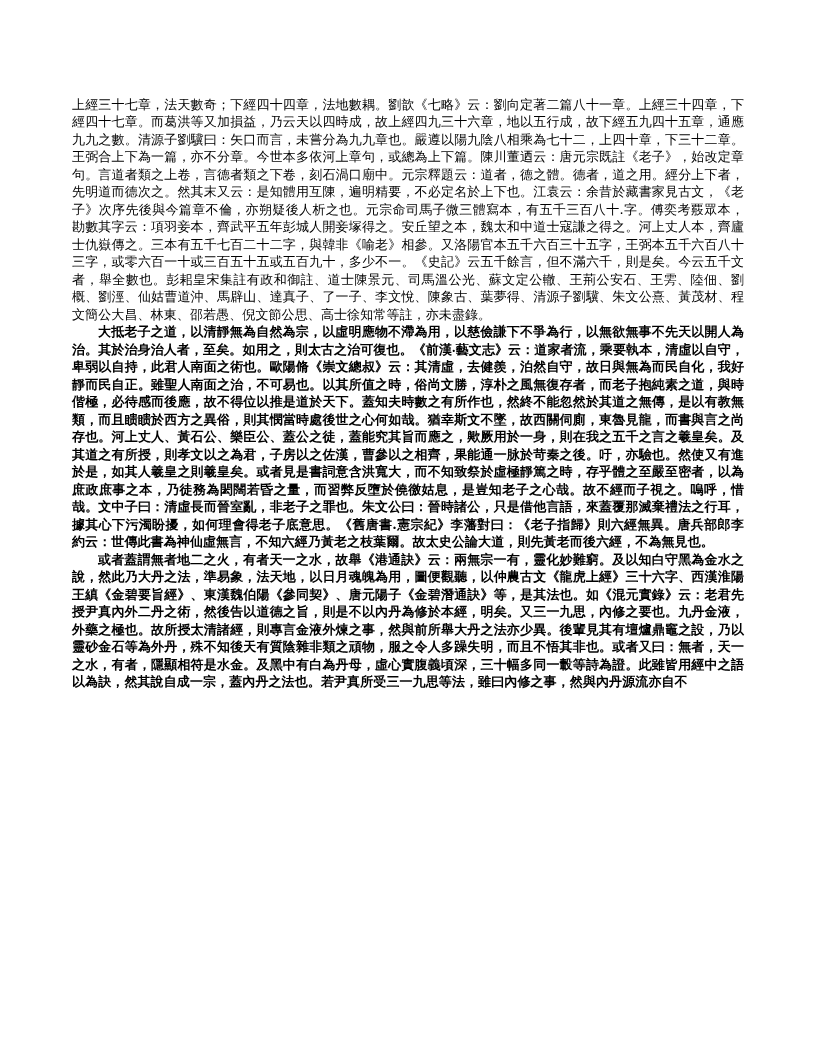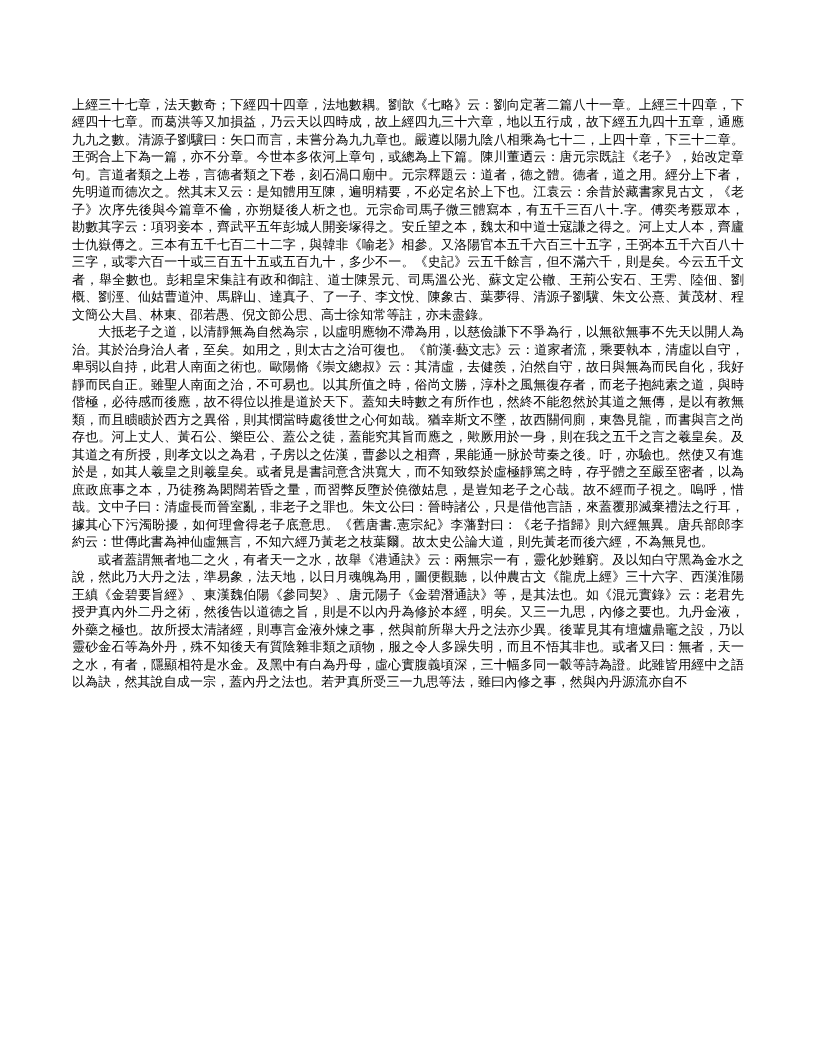--- a/index.html
+++ b/index.html
@@ -27,20 +27,21 @@
     text-align: justify;
     text-justify: inter-character;
     letter-spacing: 0.1px;
   }
   .para {
     margin: 0;
     text-indent: 0;
   }
   .para.indent {
     text-indent: 2em;
+    font-weight: bold;
   }
 </style>
 </head>
 <body>
 
 <div id="page">
   <div class="doc-body">
     <p class="para">上經三十七章，法天數奇；下經四十四章，法地數耦。劉歆《七略》云：劉向定著二篇八十一章。上經三十四章，下經四十七章。而葛洪等又加損益，乃云天以四時成，故上經四九三十六章，地以五行成，故下經五九四十五章，通應九九之數。清源子劉驥曰：矢口而言，未嘗分為九九章也。嚴遵以陽九陰八相乘為七十二，上四十章，下三十二章。王弼合上下為一篇，亦不分章。今世本多依河上章句，或總為上下篇。陳川董迺云：唐元宗既註《老子》，始改定章句。言道者類之上卷，言德者類之下卷，刻石渦口廟中。元宗釋題云：道者，德之體。德者，道之用。經分上下者，先明道而德次之。然其末又云：是知體用互陳，遍明精要，不必定名於上下也。江袁云：余昔於藏書家見古文，《老子》次序先後與今篇章不倫，亦朔疑後人析之也。元宗命司馬子微三體寫本，有五千三百八十.字。傅奕考覈眾本，勘數其字云：項羽妾本，齊武平五年彭城人開妾塚得之。安丘望之本，魏太和中道士寇謙之得之。河上丈人本，齊廬士仇嶽傳之。三本有五千七百二十二字，與韓非《喻老》相參。又洛陽官本五千六百三十五字，王弼本五千六百八十三字，或零六百一十或三百五十五或五百九十，多少不一。《史記》云五千餘言，但不滿六千，則是矣。今云五千文者，舉全數也。彭耜皇宋集註有政和御註、道士陳景元、司馬溫公光、蘇文定公轍、王荊公安石、王雱、陸佃、劉概、劉涇、仙姑曹道沖、馬辟山、達真子、了一子、李文悅、陳象古、葉夢得、清源子劉驥、朱文公熹、黃茂材、程文簡公大昌、林東、邵若愚、倪文節公思、高士徐知常等註，亦未盡錄。</p>
     <p class="para indent">大抵老子之道，以清靜無為自然為宗，以虛明應物不滯為用，以慈儉謙下不爭為行，以無欲無事不先天以開人為治。其於治身治人者，至矣。如用之，則太古之治可復也。《前漢‧藝文志》云：道家者流，乘要執本，清虛以自守，卑弱以自持，此君人南面之術也。歐陽脩《崇文總叔》云：其清虛，去健羨，泊然自守，故日與無為而民自化，我好靜而民自正。雖聖人南面之治，不可易也。以其所值之時，俗尚文勝，淳朴之風無復存者，而老子抱純素之道，與時偕極，必待感而後應，故不得位以推是道於天下。蓋知夫時數之有所作也，然終不能忽然於其道之無傳，是以有教無類，而且瞆瞆於西方之異俗，則其憫當時處後世之心何如哉。猶幸斯文不墜，故西關伺廁，東魯見龍，而書與言之尚存也。河上丈人、黃石公、樂臣公、蓋公之徒，蓋能究其旨而應之，歟厥用於一身，則在我之五千之言之羲皇矣。及其道之有所授，則孝文以之為君，子房以之佐漢，曹參以之相齊，果能通一脉於苛秦之後。吁，亦驗也。然使又有進於是，如其人羲皇之則羲皇矣。或者見是書詞意含洪寬大，而不知致祭於虛極靜篤之時，存乎體之至嚴至密者，以為庶政庶事之本，乃徒務為閎闊若昏之量，而習弊反墮於僥徼姑息，是豈知老子之心哉。故不經而子視之。嗚呼，惜哉。文中子曰：清虛長而晉室亂，非老子之罪也。朱文公曰：晉時諸公，只是借他言語，來蓋覆那滅棄禮法之行耳，據其心下污濁盼擾，如何理會得老子底意思。《舊唐書.憲宗紀》李藩對曰：《老子指歸》則六經無異。唐兵部郎李約云：世傳此書為神仙虛無言，不知六經乃黃老之枝葉爾。故太史公論大道，則先黃老而後六經，不為無見也。</p>
     <p class="para indent">或者蓋謂無者地二之火，有者天一之水，故舉《港通訣》云：兩無宗一有，靈化妙難窮。及以知白守黑為金水之說，然此乃大丹之法，準易象，法天地，以日月魂魄為用，圖便觀聽，以仲農古文《龍虎上經》三十六字、西漢淮陽王縝《金碧要旨經》、東漢魏伯陽《參同契》、唐元陽子《金碧潛通訣》等，是其法也。如《混元實錄》云：老君先授尹真內外二丹之術，然後告以道德之旨，則是不以內丹為修於本經，明矣。又三一九思，內修之要也。九丹金液，外藥之極也。故所授太清諸經，則專言金液外煉之事，然與前所舉大丹之法亦少異。後輩見其有壇爐鼎竈之設，乃以靈砂金石等為外丹，殊不知後天有質陰雜非類之頑物，服之令人多躁失明，而且不悟其非也。或者又曰：無者，天一之水，有者，隱顯相符是水金。及黑中有白為丹母，虛心實腹義頃深，三十幅多同一轂等詩為證。此雖皆用經中之語以為訣，然其說自成一宗，蓋內丹之法也。若尹真所受三一九思等法，雖曰內修之事，然與內丹源流亦自不</p>

